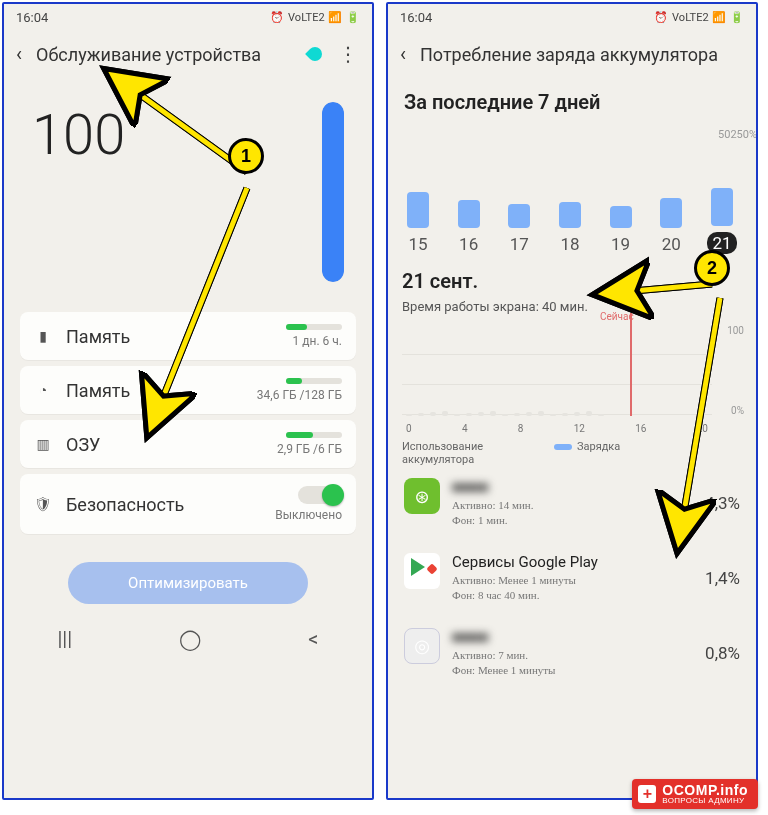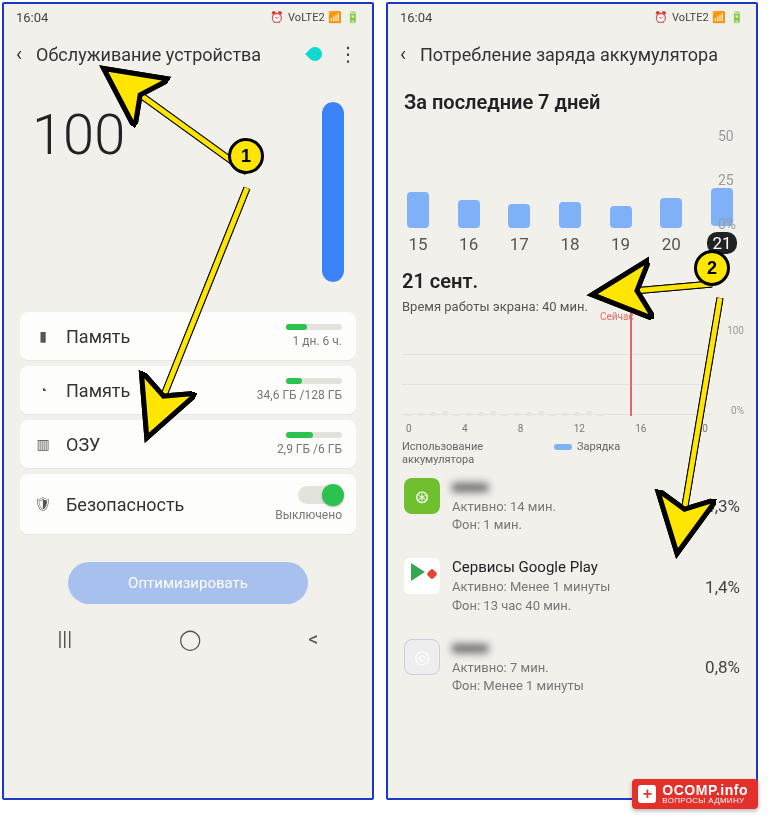--- a/index.html
+++ b/index.html
@@ -114,22 +114,22 @@
   .p2-body { padding: 6px 14px 0 14px; flex:1; overflow:hidden; }
   .p2-week-title { font-size:20px; font-weight:600; color:#222; margin:6px 2px 10px 2px; }
   .week-chart {
     height: 130px;
     display:flex; align-items:flex-end; justify-content:space-between;
     position:relative;
     padding: 0 6px 0 2px;
   }
   .week-grid {
     position:absolute; right:-2px; top:4px; bottom:22px; width:26px;
-    display:flex; flex-direction:column; justify-content:space-between;
-    font-size:14px; color:#999; 
+    display:flex; flex-direction:row; justify-content:space-between;
+    font-size:11px; color:#999; text-align:right;
   }
   .week-col { width:28px; display:flex; flex-direction:column; align-items:center; gap:6px; }
   .week-bar { width:22px; background:#7fb1f9; border-radius:4px; }
   .week-day { font-size:17px; color:#555; }
   .week-day.sel { background:#222; color:#fff; border-radius:10px; padding:1px 5px; }
   .p2-date { font-size:20px; font-weight:600; color:#222; margin-top:15px; }
   .p2-screen { font-size:13px; color:#555; margin-top:6px; }
   .day-chart {
     height:110px; margin-top:10px; position:relative; border-top:1px solid rgba(0,0,0,0); 
   }
@@ -161,21 +161,21 @@
     border-left:14px solid #34a853;
     border-top:9px solid transparent;
     border-bottom:9px solid transparent;
   }
   .gplay::after{
     content:""; position:absolute; right:4px; top:12px; width:8px; height:8px;
     background:#ea4335; border-radius:2px; transform:rotate(45deg);
   }
   .app-texts { flex:1; }
   .app-name { font-size:15px; color:#222; }
-  .app-sub { font-size:13px; color:#777; line-height:1.4; margin-top:2px; }
+  .app-sub { font-size:11px; color:#777; line-height:1.4; margin-top:2px;font-family:Liberation Serif, serif; }
   .app-pct { font-size:17px; color:#444; align-self:center; }
   .blur { filter: blur(4px); }
   
   .watermark {
     position:absolute; right:10px; bottom:6px;
     background:#e3302a; color:#fff; padding:4px 10px 4px 30px;
     border-radius:4px; font-family:Arial, sans-serif;
     display:flex; flex-direction:column; line-height:1;
     box-shadow:0 2px 4px rgba(0,0,0,.3);
   }
@@ -391,21 +391,21 @@
             <div class="app-texts">
               <div class="app-name blur">■■■■</div>
               <div class="app-sub"><span>Активно: 14 мин.</span><br><span>Фон: 1 мин.</span></div>
             </div>
             <div class="app-pct">4,3%</div>
           </div>
           <div class="app-row">
             <div class="app-icon gplay"></div>
             <div class="app-texts">
               <div class="app-name">Сервисы Google Play</div>
-              <div class="app-sub"><span>Активно: Менее 1 минуты</span><br><span>Фон: 13 час 40 мин.</span></div>
+              <div class="app-sub"><span>Активно: Менее 1 минуты</span><br><span>Фон: 8 час 40 мин.</span></div>
             </div>
             <div class="app-pct">1,4%</div>
           </div>
           <div class="app-row">
             <div class="app-icon" style="background:#eee; border:1px solid #ccd">◎</div>
             <div class="app-texts">
               <div class="app-name blur">■■■■</div>
               <div class="app-sub"><span>Активно: 7 мин.</span><br><span>Фон: Менее 1 минуты</span></div>
             </div>
             <div class="app-pct">0,8%</div>

